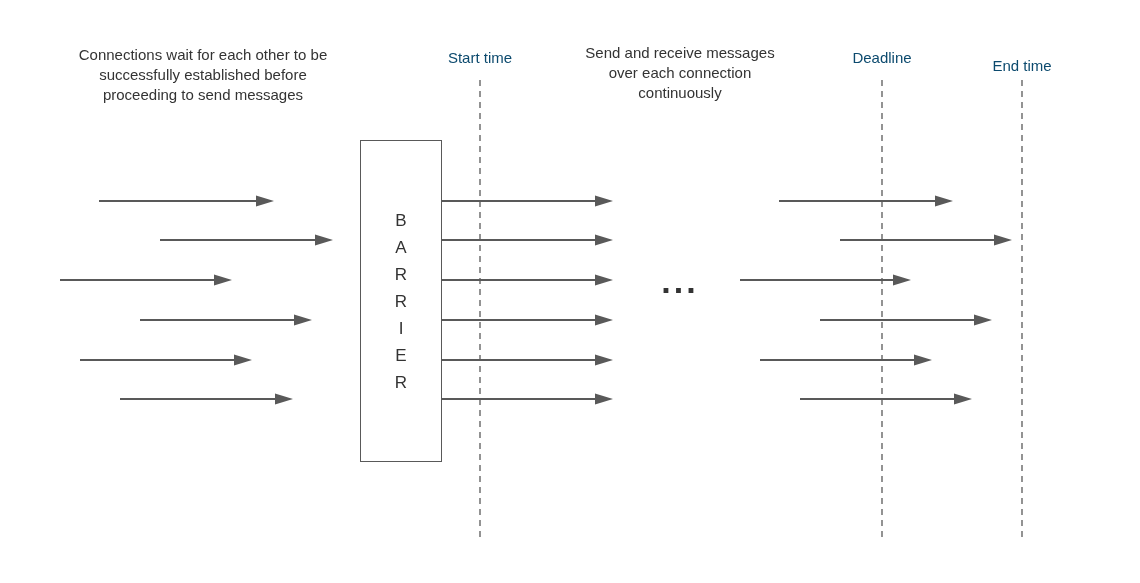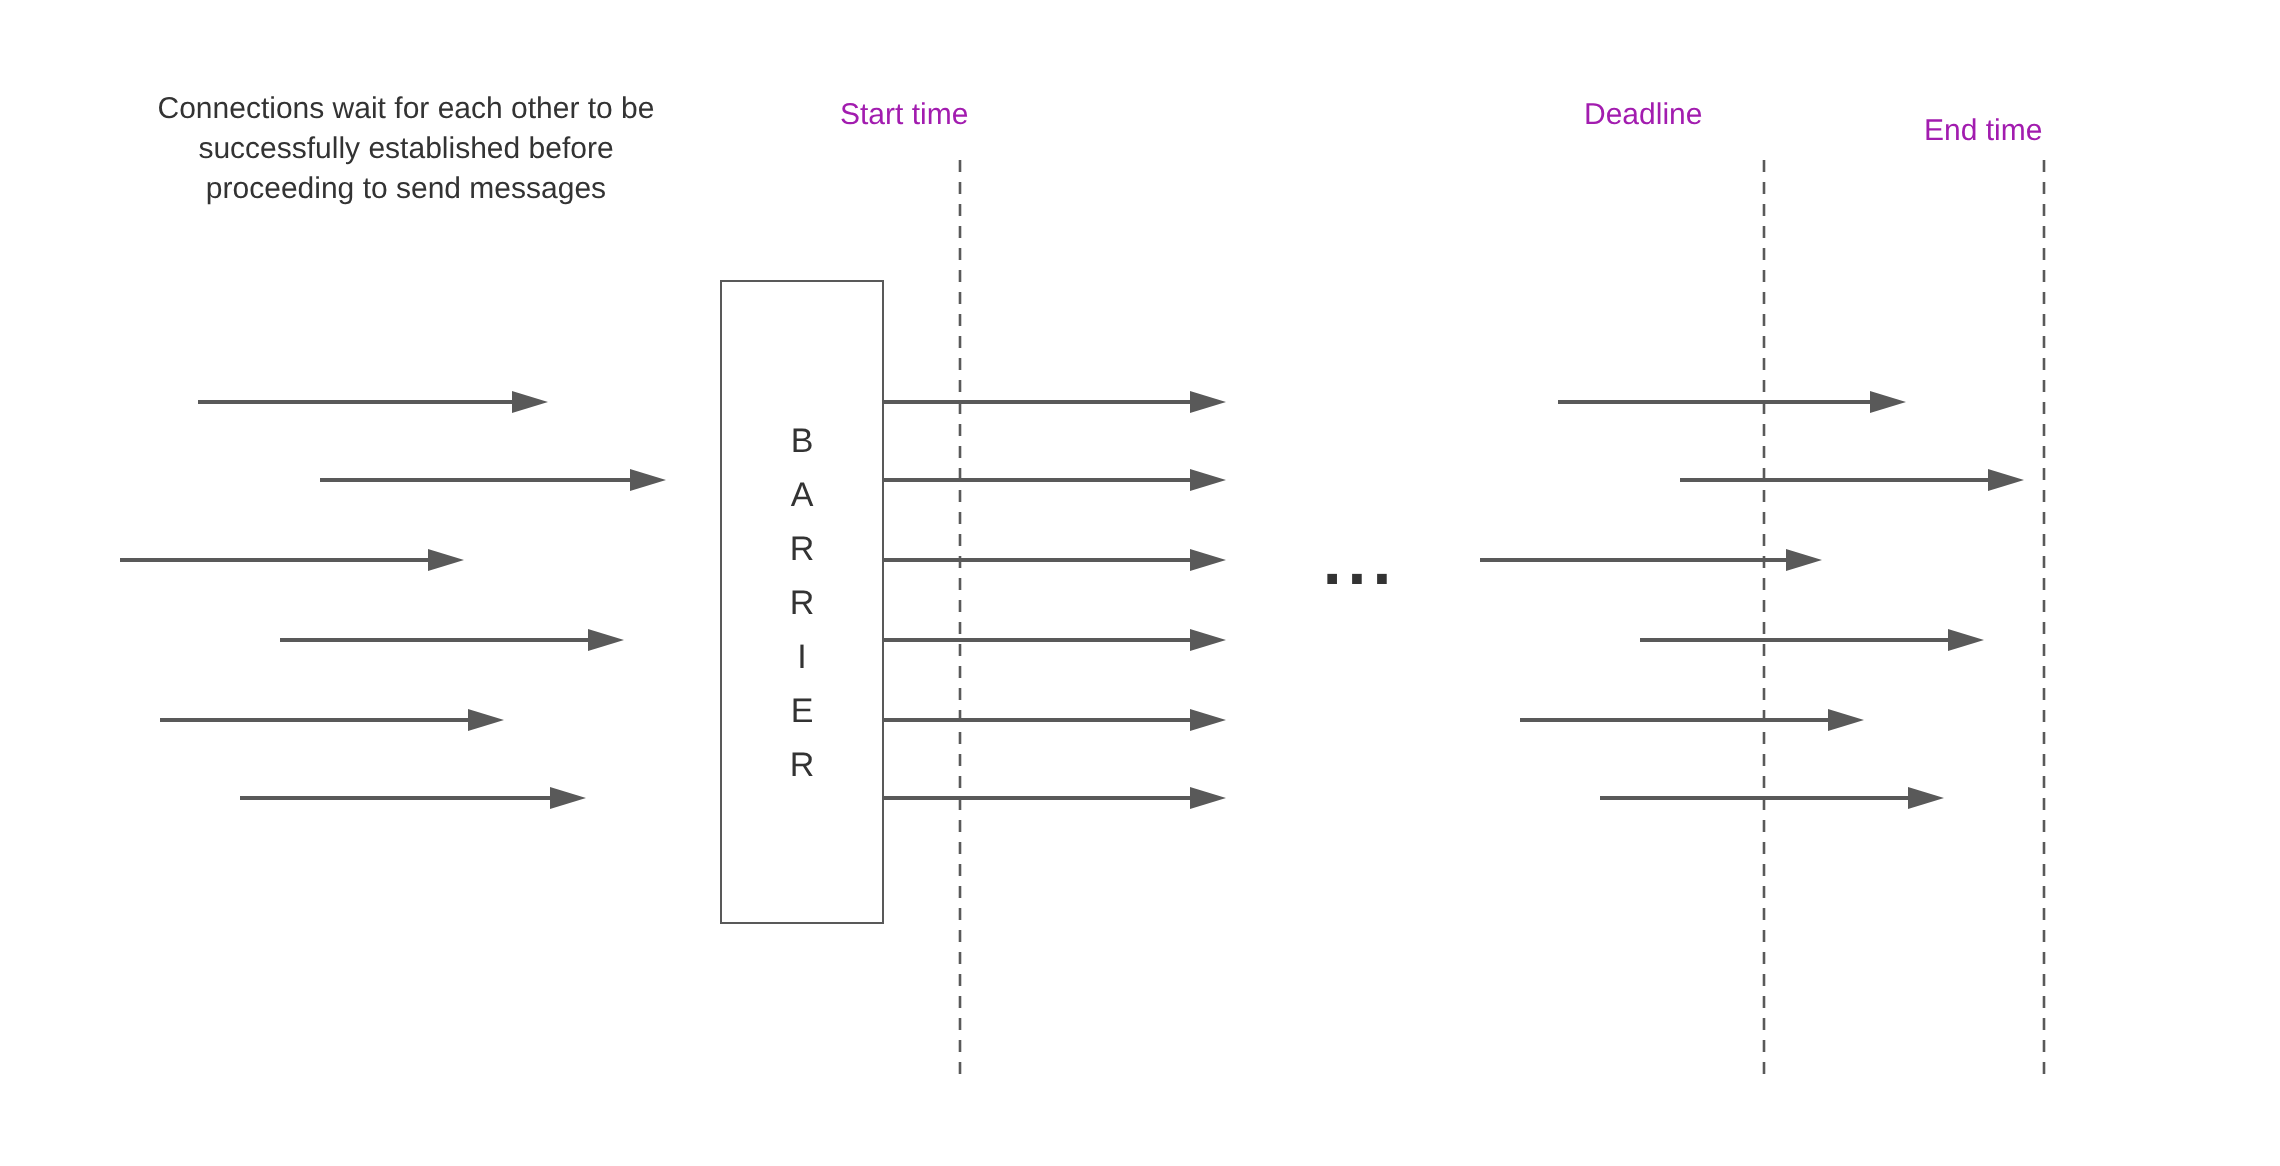--- a/index.html
+++ b/index.html
@@ -22,23 +22,24 @@
   .note {
     position: absolute;
     color: #333333;
     font-size: 15px;
     line-height: 20px;
     text-align: center;
     white-space: pre-line;
   }
   .timeline-label {
     position: absolute;
-    color: #a21caf;
+    color: #0c4a6e;
     font-size: 15px;
     line-height: 20px;
+    text-align: center;
     width: 120px;
   }
   .barrier-box {
     position: absolute;
     left: 360px; top: 140px;
     width: 82px; height: 322px;
     border: 1px solid #595959;
     background: #ffffff;
     display: flex;
     align-items: center;
@@ -106,24 +107,27 @@
       <line x1="760" y1="360" x2="917" y2="360" stroke="#595959" stroke-width="2"></line>
       <polygon points="932,360 914,354.5 914,365.5" fill="#595959"></polygon>
       <line x1="800" y1="399" x2="957" y2="399" stroke="#595959" stroke-width="2"></line>
       <polygon points="972,399 954,393.5 954,404.5" fill="#595959"></polygon>
     </svg>
 
   <div class="note" style="left:53px; top:45px; width:300px;">Connections wait for each other to be
 successfully established before
 proceeding to send messages</div>
 
+  <div class="note" style="left:555px; top:43px; width:250px;">Send and receive messages
+over each connection
+continuously</div>
 
   <div class="timeline-label" style="left:420px; top:48px;">Start time</div>
 
-  <div class="timeline-label" style="left:792px; top:48px;">Deadline</div>
+  <div class="timeline-label" style="left:822px; top:48px;">Deadline</div>
 
   <div class="timeline-label" style="left:962px; top:56px;">End time</div>
 
   <div class="barrier-box">
     <div class="barrier-text">B
 A
 R
 R
 I
 E

